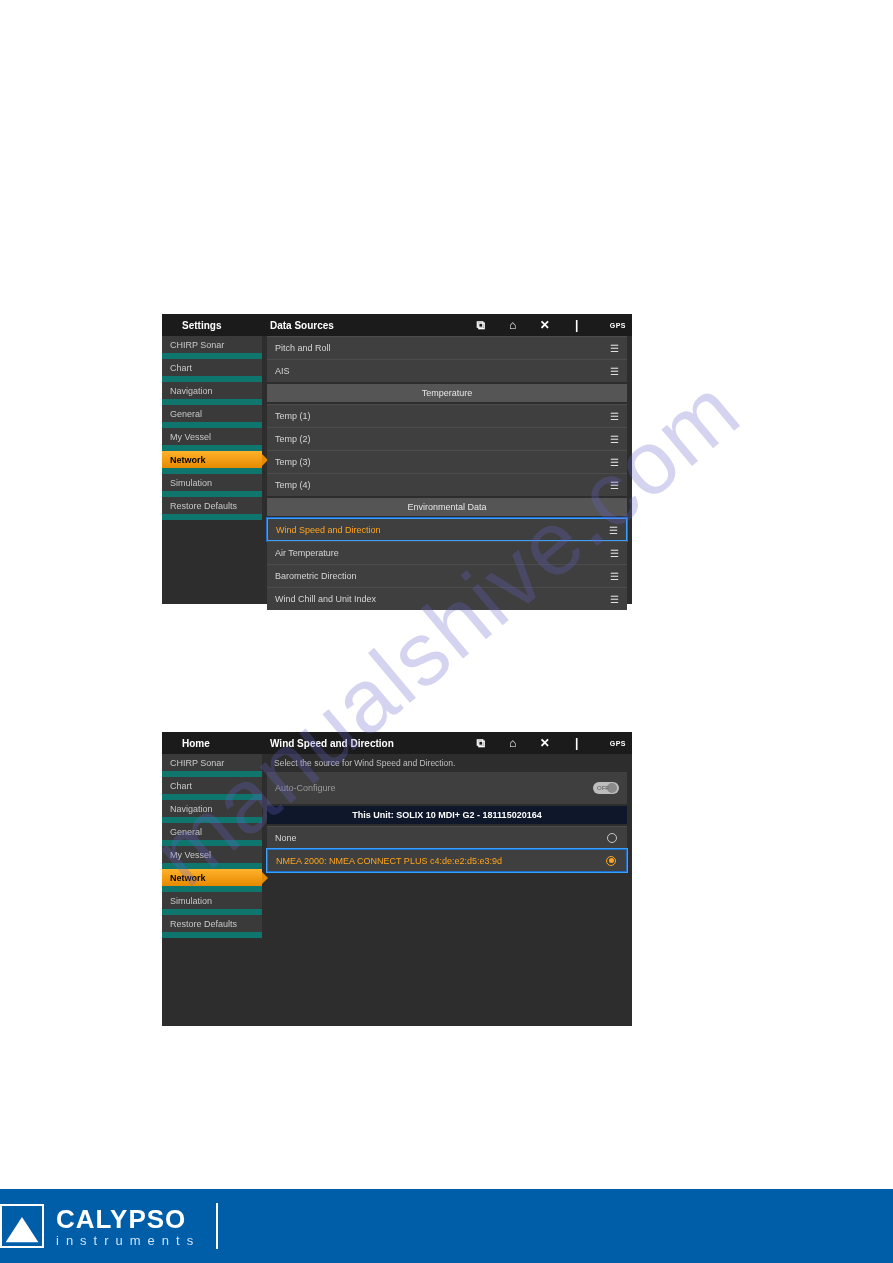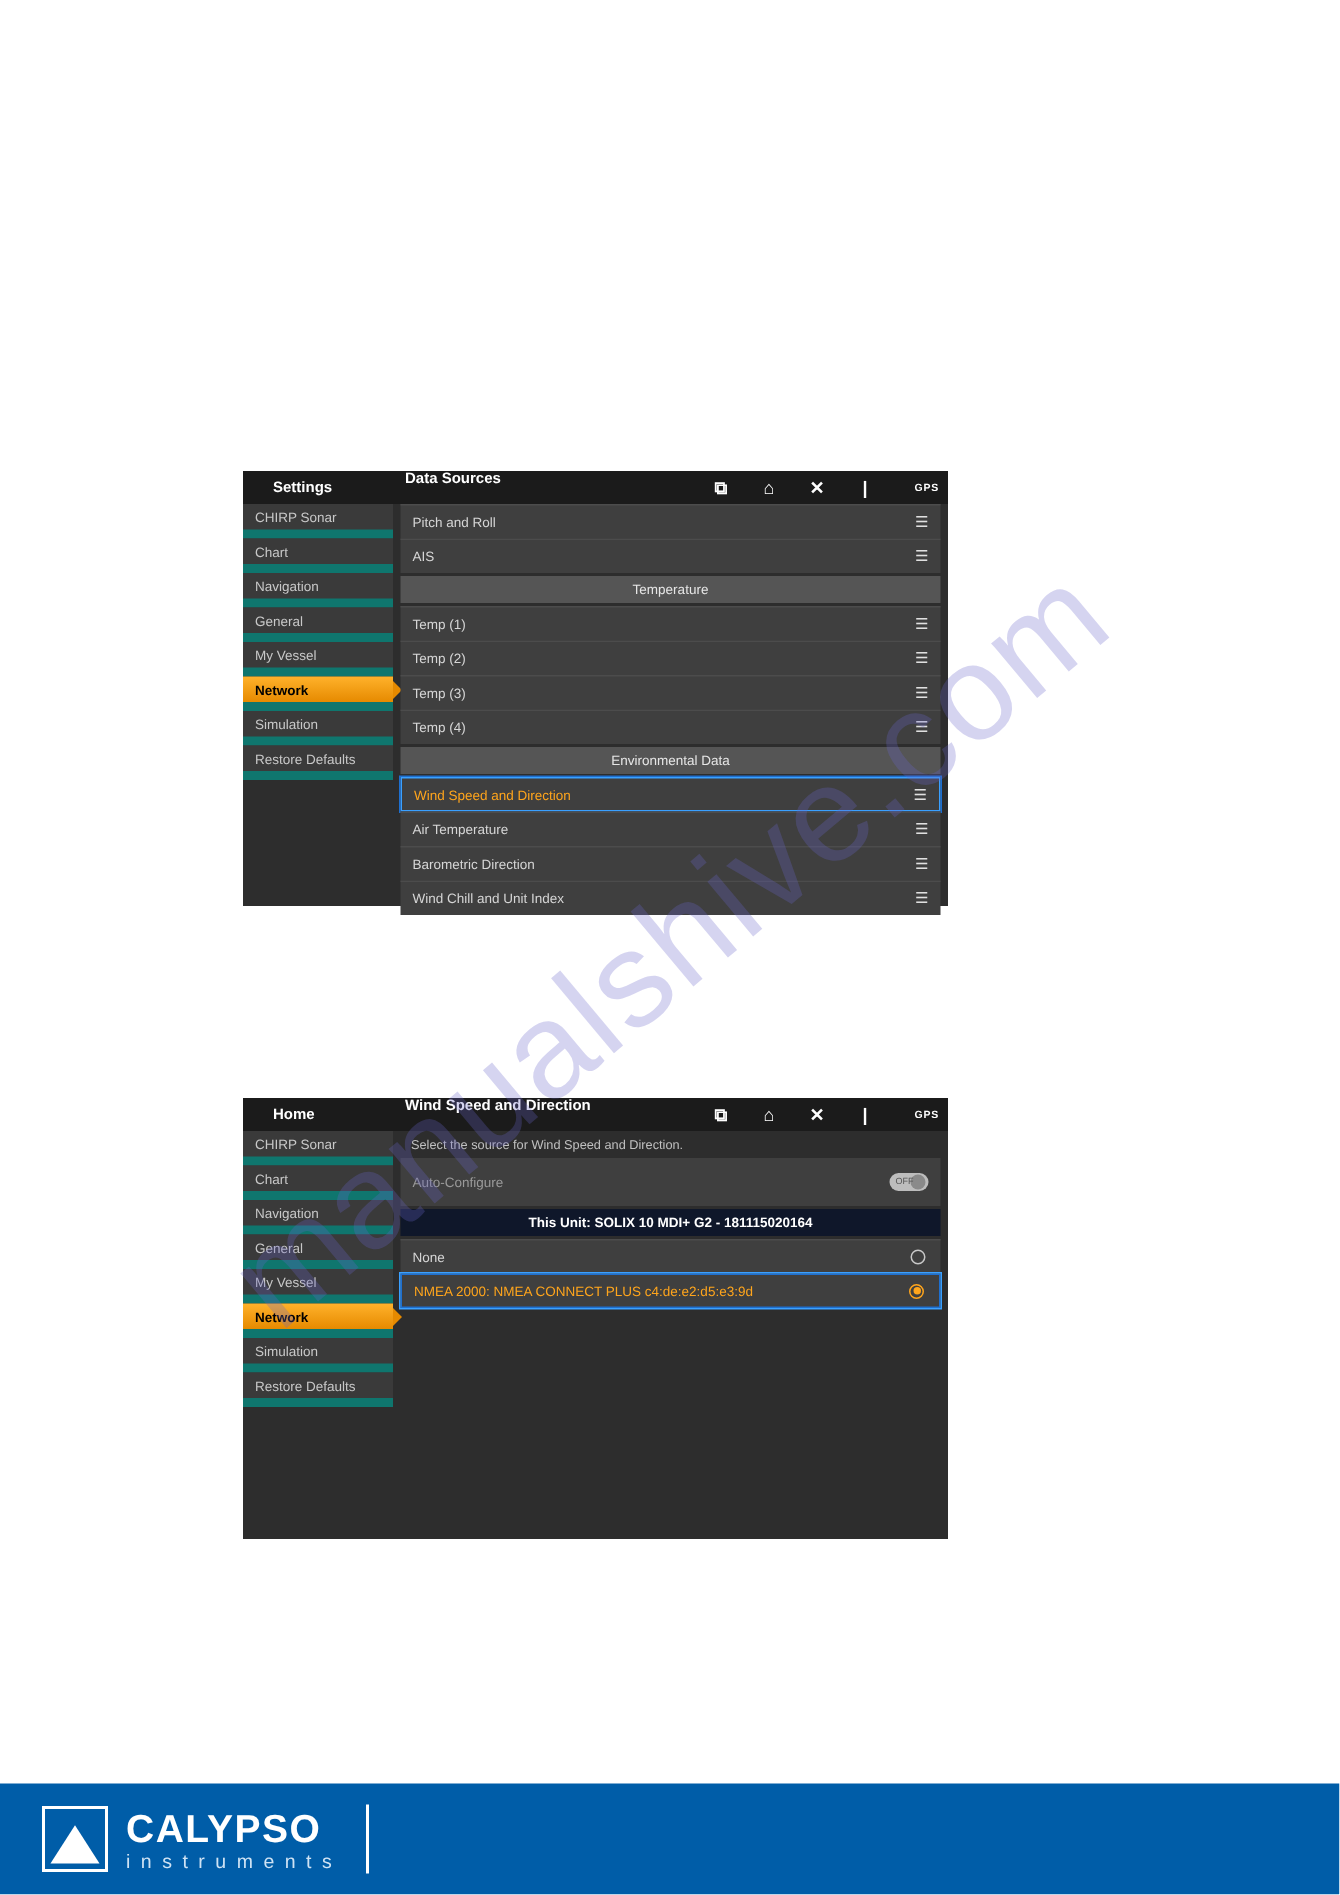--- a/index.html
+++ b/index.html
@@ -56,20 +56,21 @@
     padding-left: 20px;
     display: flex;
     align-items: center;
     height: 100%;
   }
   .topbar .main {
     font-weight: bold;
     color: #ffffff;
     padding-left: 8px;
     display: flex;
+    align-items: center;
     height: 100%;
   }
   .topbar-icons {
     position: absolute;
     right: 6px;
     top: 0;
     height: 100%;
     display: flex;
     align-items: center;
     gap: 18px;
@@ -197,21 +198,20 @@
   
   .footer {
     position: absolute;
     left: 0;
     bottom: 0;
     width: 100%;
     height: 74px;
     background: #005da8;
     display: flex;
     align-items: center;
-    padding-left: 28px;
   }
   .logo-wrap { display: flex; align-items: center; gap: 12px; }
   .logo-sq {
     width: 44px; height: 44px;
     border: 2px solid #ffffff;
     position: relative;
   }
   .logo-sq svg { position: absolute; inset: 0; }
   .logo-text { color: #ffffff; line-height: 1; }
   .logo-text .big { font-size: 26px; font-weight: 600; letter-spacing: 1px; }

